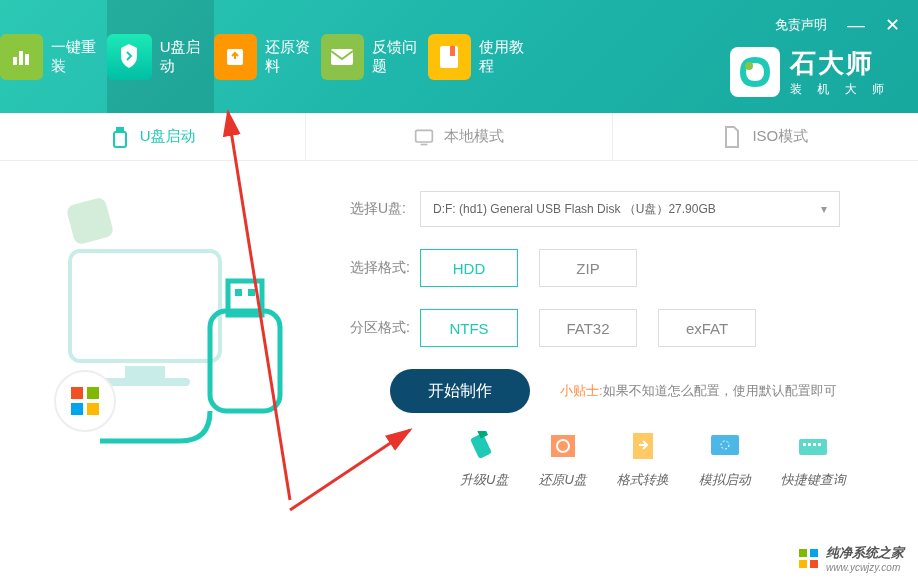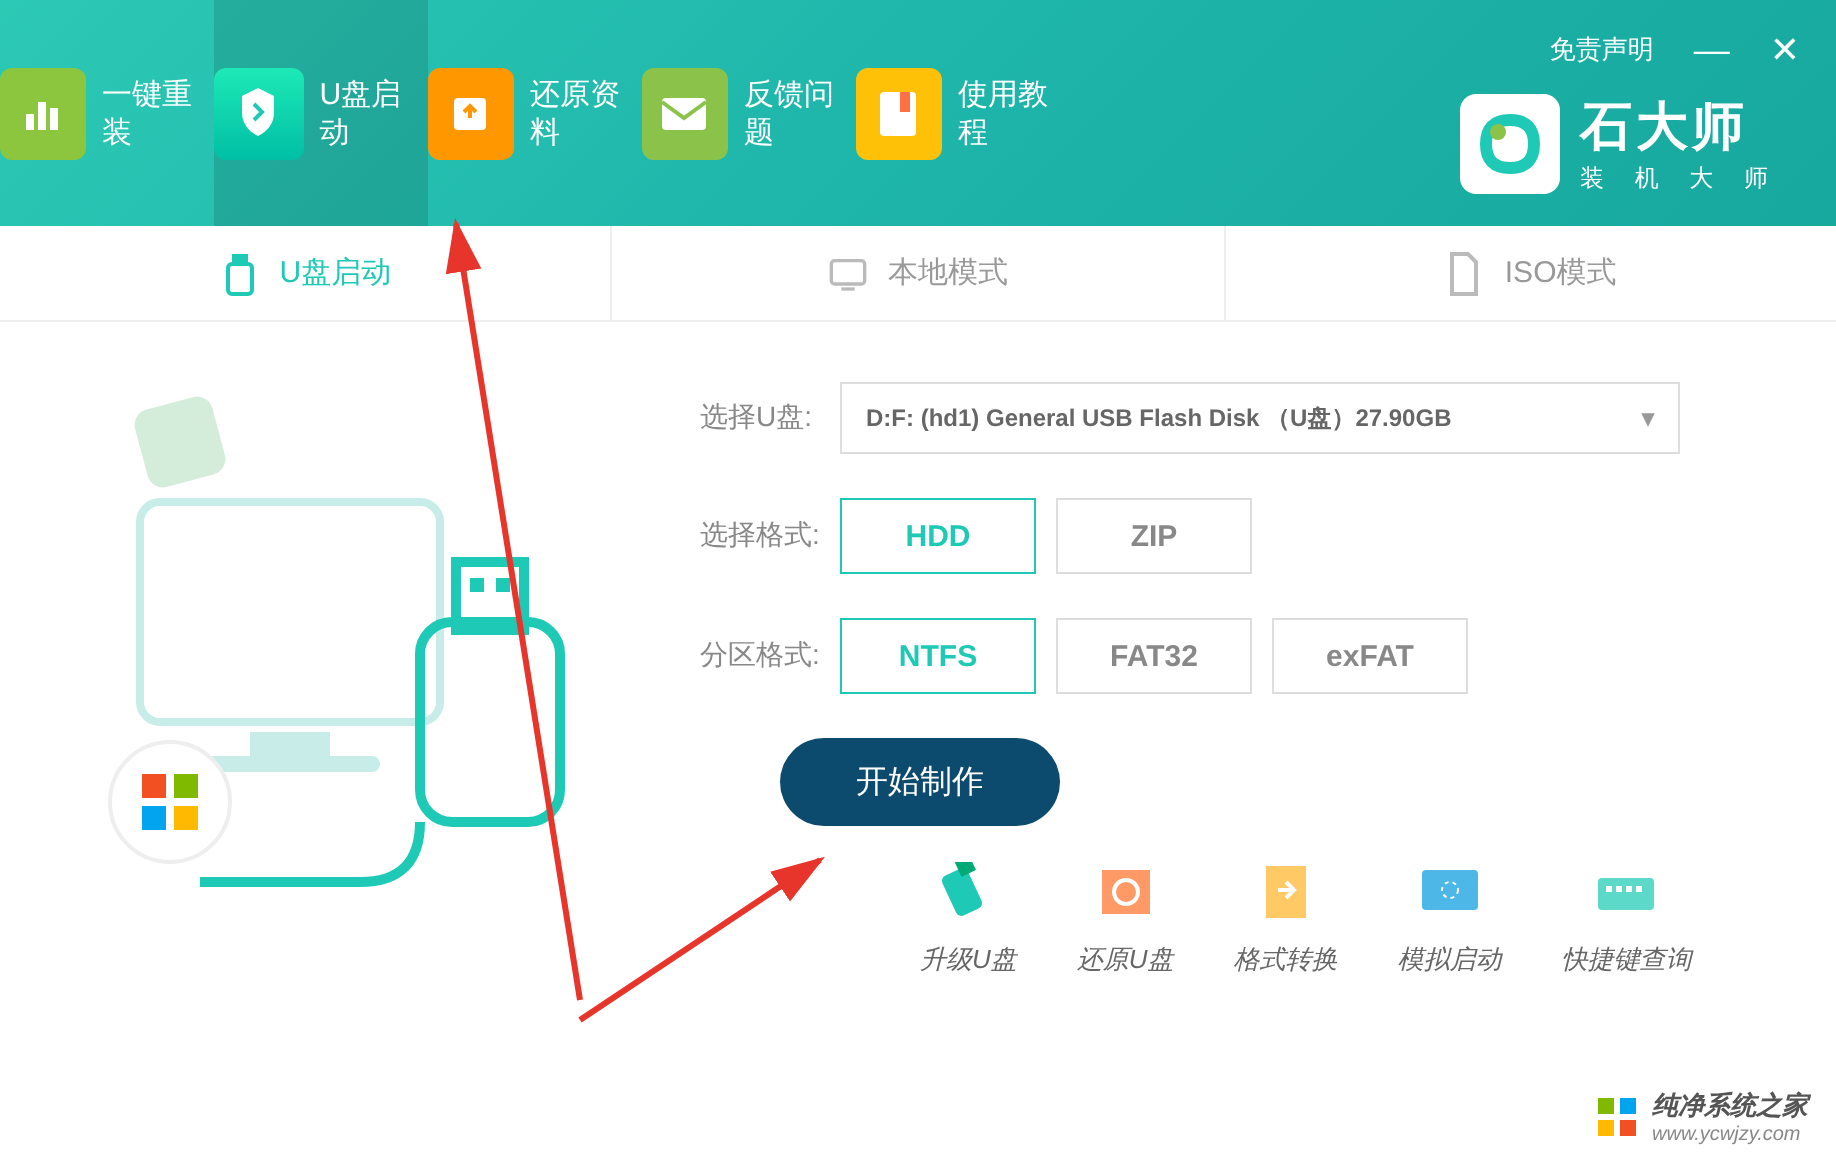--- a/index.html
+++ b/index.html
@@ -67,24 +67,24 @@
 .content { position: relative; padding: 30px 0 0 0; height: 378px; }
 .illustration { position: absolute; left: 40px; top: 30px; width: 250px; height: 280px; }
 
 .form { margin-left: 320px; }
 .form-row { display: flex; align-items: center; margin-bottom: 22px; }
 .form-label { width: 70px; color: #888; font-size: 14px; margin-left: 30px; }
 .select-box {
   width: 420px; height: 36px; border: 1px solid #ddd;
   display: flex; align-items: center; padding: 0 12px;
   font-size: 12px; color: #666; font-family: monospace;
-  position: relative; cursor: pointer; font-weight: bold;
+  position: relative; cursor: pointer;
 }
 .select-arrow { position: absolute; right: 12px; color: #999; }
-.opt-group { display: flex; gap: 10px; font-weight: bold; }
+.opt-group { display: flex; gap: 21px; }
 .opt-btn {
   width: 98px; height: 38px; border: 1px solid #ddd;
   display: flex; align-items: center; justify-content: center;
   font-size: 15px; color: #888; cursor: pointer;
 }
 .opt-btn.selected { border-color: #1ec9b6; color: #1ec9b6; }
 
 .action-row { display: flex; align-items: center; gap: 30px; margin-left: 390px; }
 .primary-btn {
   width: 140px; height: 44px; background: #0c4a6e; color: #fff;
@@ -262,20 +262,23 @@
             <span>exFAT</span>
           </div>
       </div>
     </div>
   </div>
 
   <div class="action-row">
     <div class="primary-btn">
       <span>开始制作</span>
     </div>
+    <div class="tip">
+      <span class="tip-label">小贴士:</span><span class="tip-text">如果不知道怎么配置，使用默认配置即可</span>
+    </div>
   </div>
 
   <div class="bottom-tools">
     <div class="tool-item">
       <svg class="tool-icon" viewBox="0 0 36 30">
           <rect x="8" y="4" width="14" height="22" rx="3" fill="#1ec9b6" transform="rotate(-25 15 15)"></rect>
           <rect x="18" y="0" width="8" height="8" fill="#0a7" transform="rotate(-25 15 15)"></rect>
         </svg>
       <span class="tool-label">升级U盘</span>
     </div>

